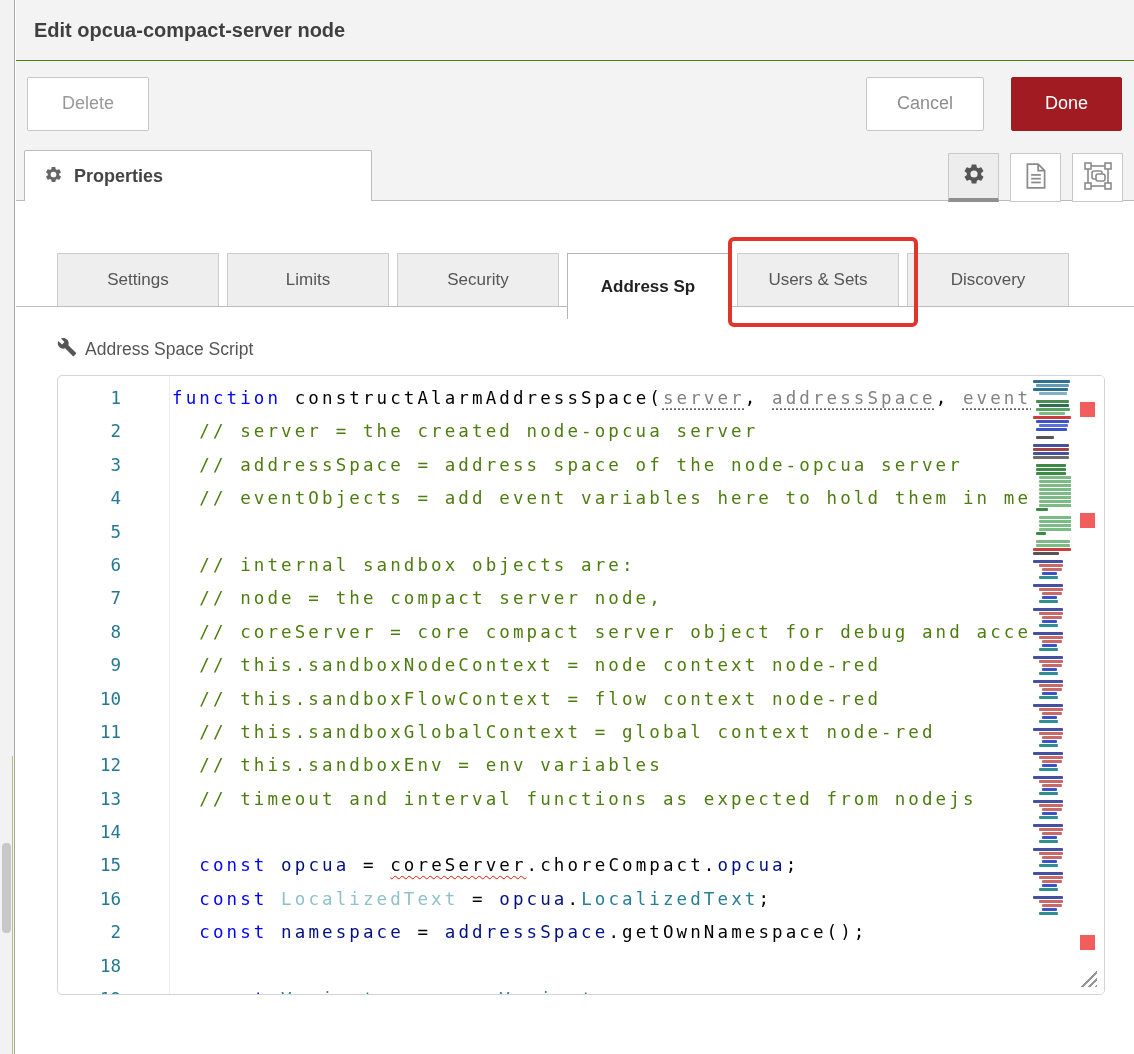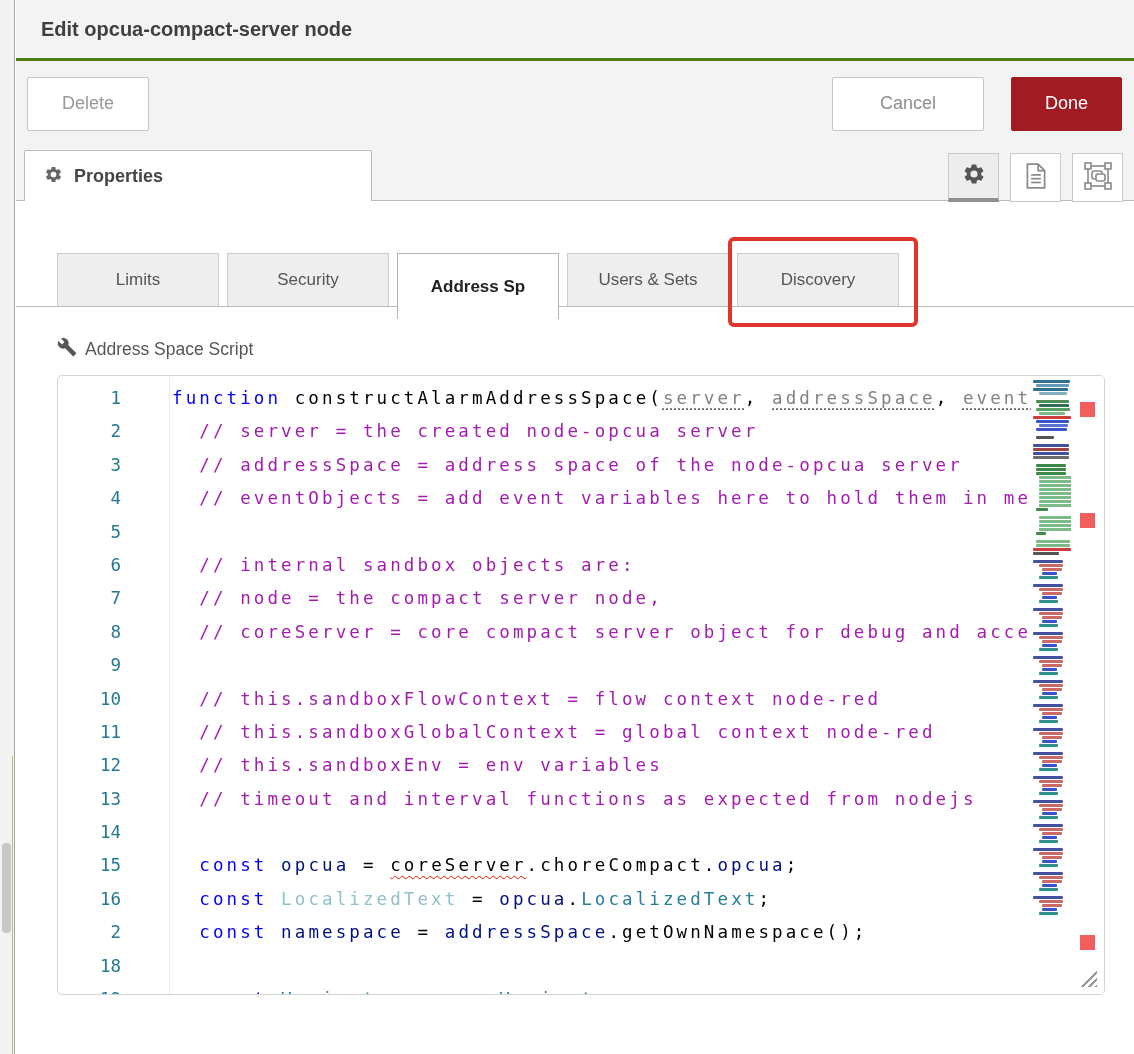--- a/index.html
+++ b/index.html
@@ -10,30 +10,30 @@
   
   .left-strip { position:absolute; left:0; top:0; width:15px; height:100%;
     background:#f2f2f2; border-right:1px solid #a8a8a8; }
   .left-thumb { position:absolute; left:2px; top:843px; width:9px; height:90px;
     background:#c8c8c8; border-radius:4px; }
   .workspace-edge { position:absolute; left:12px; top:756px; bottom:0; width:1px;
     background:#c3bd7e; }
 
   
   .tray { position:absolute; left:16px; top:0; right:0; bottom:0; background:#fff; }
-  .tray-header { height:61px; background:#f3f3f3; border-bottom:3px solid #4d7c0f;
-    display:flex; align-items:center; padding-left:25px; }
+  .tray-header { height:61px; background:#f3f3f3; border-bottom:1px solid #4d7c0f;
+    display:flex; align-items:center; padding-left:18px; }
   .tray-title { font-size:20px; font-weight:bold; color:#3f3f3f; }
 
   .toolbar { height:85px; background:#f3f3f3; display:flex; align-items:center;
     justify-content:space-between; padding:0 12px 0 11px; }
   .btn { height:54px; font-size:18px; background:#fff; border:1px solid #c6c6c6;
     color:#999; border-radius:2px; cursor:pointer; font-family:inherit; }
   .btn-delete { width:122px; }
-  .btn-cancel { width:152px; color:#8e8e8e; }
+  .btn-cancel { width:118px; color:#8e8e8e; }
   .btn-done { width:111px; background:#a11b23; border-color:#a11b23; color:#fff; }
   .toolbar-right { display:flex; gap:27px; }
 
   
   .ptab-row { height:55px; background:#f3f3f3; border-bottom:1px solid #bbb;
     position:relative; }
   .ptab { position:absolute; left:8px; top:4px; bottom:-1px; width:348px; background:#fff;
     border:1px solid #bbb; border-bottom:none; border-radius:2px 2px 0 0; z-index:2;
     display:flex; align-items:center; gap:11px; padding-left:19px; }
   .ptab-label { font-size:18px; font-weight:bold; color:#444; }
@@ -66,21 +66,21 @@
     border:1px solid #d4d4d4; border-radius:5px; overflow:hidden; background:#fff;
     font-family:"DejaVu Sans Mono", monospace; font-size:17.5px; letter-spacing:3.1px; }
   .gutter-sep { position:absolute; left:111px; top:0; bottom:0; width:1px;
     background:#ededed; }
   .code-scroll { position:absolute; inset:0; padding-top:6px; }
   .code-line { display:flex; height:33.4px; line-height:33.4px; white-space:pre; }
   .ln { width:111px; padding-right:48px; text-align:right; color:#237893; flex:none;
     letter-spacing:0; }
   .code { padding-left:3px; color:#000; }
   .tk-kw { color:#0000ff; }
-  .tk-cm { color:#a21caf; }
+  .tk-cm { color:#4d7c0f; }
   .tk-vr { color:#001080; }
   .tk-tp { color:#267f99; }
   .tk-ft { color:#8fc1cb; }
   .tk-fn { color:#000; }
   .tk-pl { color:#000; }
   .tk-pm { color:#828282; text-decoration:underline dotted #6a6a6a;
     text-underline-offset:5px; }
   .tk-er { color:#000; text-decoration:underline wavy #e51400;
     text-decoration-thickness:1px; text-underline-offset:4px; }
 
@@ -160,20 +160,21 @@
             </svg>
           </span>
         </div>
       </div>
     </div>
 
     <div class="content">
 
       <div class="tabs-row" id="tabs-row">
 
+        <div class="tab">Settings</div>
           <div class="tab">Limits</div>
           <div class="tab">Security</div>
           <div class="tab active">Address Sp</div>
           <div class="tab">Users &amp; Sets</div>
           <div class="tab">Discovery</div>
           <div class="annotation-box" style="border-color: rgb(224, 53, 43);"></div>
       </div>
 
       <div class="section-label">
         <span>
@@ -187,21 +188,21 @@
       <div class="editor">
         <div class="code-scroll" id="code-scroll">
             <div class="code-line"><span class="ln">1</span><span class="code"><span class="tk-kw">function </span><span class="tk-fn">constructAlarmAddressSpace</span><span class="tk-pl">(</span><span class="tk-pm">server</span><span class="tk-pl">, </span><span class="tk-pm">addressSpace</span><span class="tk-pl">, </span><span class="tk-pm">eventO</span></span></div>
             <div class="code-line"><span class="ln">2</span><span class="code"><span class="tk-cm">  // server = the created node-opcua server</span></span></div>
             <div class="code-line"><span class="ln">3</span><span class="code"><span class="tk-cm">  // addressSpace = address space of the node-opcua server</span></span></div>
             <div class="code-line"><span class="ln">4</span><span class="code"><span class="tk-cm">  // eventObjects = add event variables here to hold them in mem</span></span></div>
             <div class="code-line"><span class="ln">5</span><span class="code"></span></div>
             <div class="code-line"><span class="ln">6</span><span class="code"><span class="tk-cm">  // internal sandbox objects are:</span></span></div>
             <div class="code-line"><span class="ln">7</span><span class="code"><span class="tk-cm">  // node = the compact server node,</span></span></div>
             <div class="code-line"><span class="ln">8</span><span class="code"><span class="tk-cm">  // coreServer = core compact server object for debug and acces</span></span></div>
-            <div class="code-line"><span class="ln">9</span></div>
+            <div class="code-line"><span class="ln">9</span><span class="code"><span class="tk-cm">  // this.sandboxNodeContext = node context node-red</span></span></div>
             <div class="code-line"><span class="ln">10</span><span class="code"><span class="tk-cm">  // this.sandboxFlowContext = flow context node-red</span></span></div>
             <div class="code-line"><span class="ln">11</span><span class="code"><span class="tk-cm">  // this.sandboxGlobalContext = global context node-red</span></span></div>
             <div class="code-line"><span class="ln">12</span><span class="code"><span class="tk-cm">  // this.sandboxEnv = env variables</span></span></div>
             <div class="code-line"><span class="ln">13</span><span class="code"><span class="tk-cm">  // timeout and interval functions as expected from nodejs</span></span></div>
             <div class="code-line"><span class="ln">14</span><span class="code"></span></div>
             <div class="code-line"><span class="ln">15</span><span class="code"><span class="tk-pl">  </span><span class="tk-kw">const</span><span class="tk-pl"> </span><span class="tk-vr">opcua</span><span class="tk-pl"> = </span><span class="tk-er">coreServer</span><span class="tk-pl">.choreCompact.</span><span class="tk-vr">opcua</span><span class="tk-pl">;</span></span></div>
             <div class="code-line"><span class="ln">16</span><span class="code"><span class="tk-pl">  </span><span class="tk-kw">const</span><span class="tk-pl"> </span><span class="tk-ft">LocalizedText</span><span class="tk-pl"> = </span><span class="tk-vr">opcua</span><span class="tk-pl">.</span><span class="tk-tp">LocalizedText</span><span class="tk-pl">;</span></span></div>
             <div class="code-line"><span class="ln">2</span><span class="code"><span class="tk-pl">  </span><span class="tk-kw">const</span><span class="tk-pl"> </span><span class="tk-vr">namespace</span><span class="tk-pl"> = </span><span class="tk-vr">addressSpace</span><span class="tk-pl">.</span><span class="tk-fn">getOwnNamespace</span><span class="tk-pl">();</span></span></div>
             <div class="code-line"><span class="ln">18</span><span class="code"></span></div>
             <div class="code-line"><span class="ln">19</span><span class="code"><span class="tk-pl">  </span><span class="tk-kw">const</span><span class="tk-pl"> </span><span class="tk-tp">Variant</span><span class="tk-pl"> = </span><span class="tk-vr">opcua</span><span class="tk-pl">.</span><span class="tk-tp">Variant</span><span class="tk-pl">;</span></span></div>

